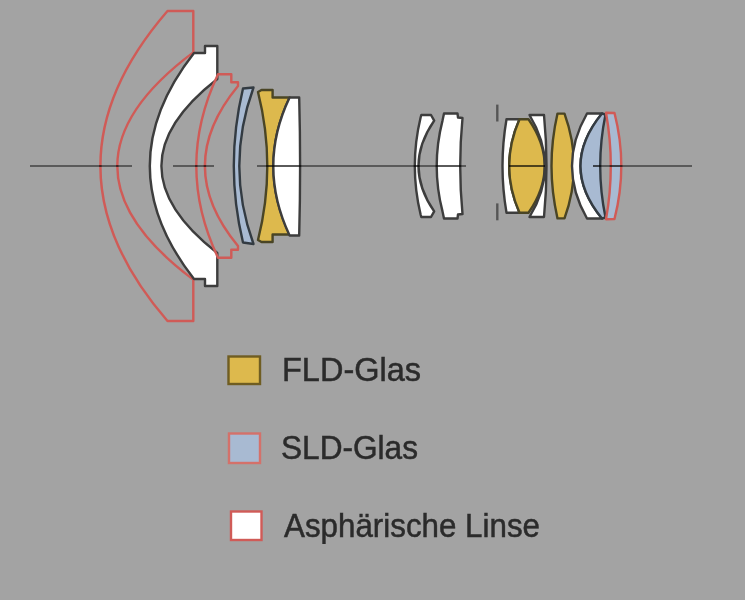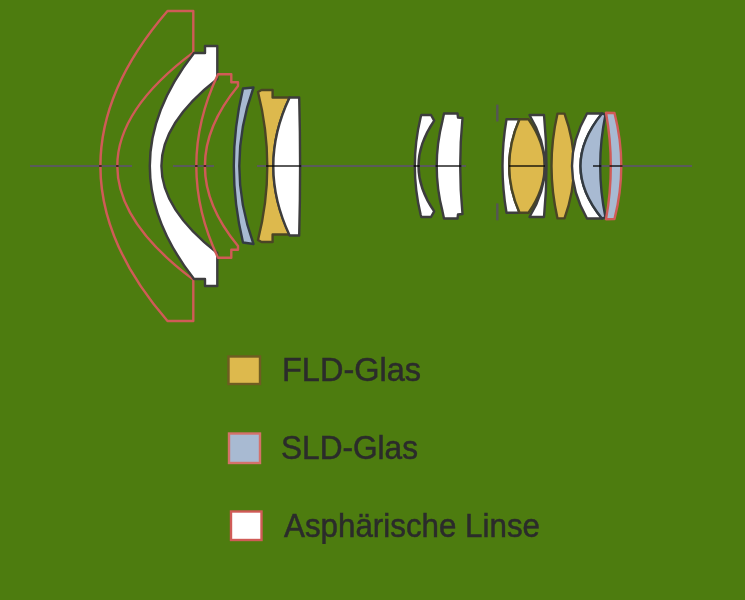--- a/index.html
+++ b/index.html
@@ -1,16 +1,16 @@
 <!DOCTYPE html>
 <html><head>
 <meta charset="utf-8">
 <style>
   html,body{margin:0;padding:0;background:#ffffff;}
-  .wrap{width:745px;height:600px;position:relative;overflow:hidden;background:#4d7c0f;}
+  .wrap{width:745px;height:600px;position:relative;overflow:hidden;background:#a3a3a3;}
   svg{filter:blur(0.7px);}
   svg{display:block;}
   text{font-family:"Liberation Sans",sans-serif;}
 </style>
 </head>
 <body>
 <div class="wrap">
 <svg width="745" height="600" viewBox="0 0 745 600">
   <g fill="none" stroke-linejoin="round" stroke-linecap="butt">
 

